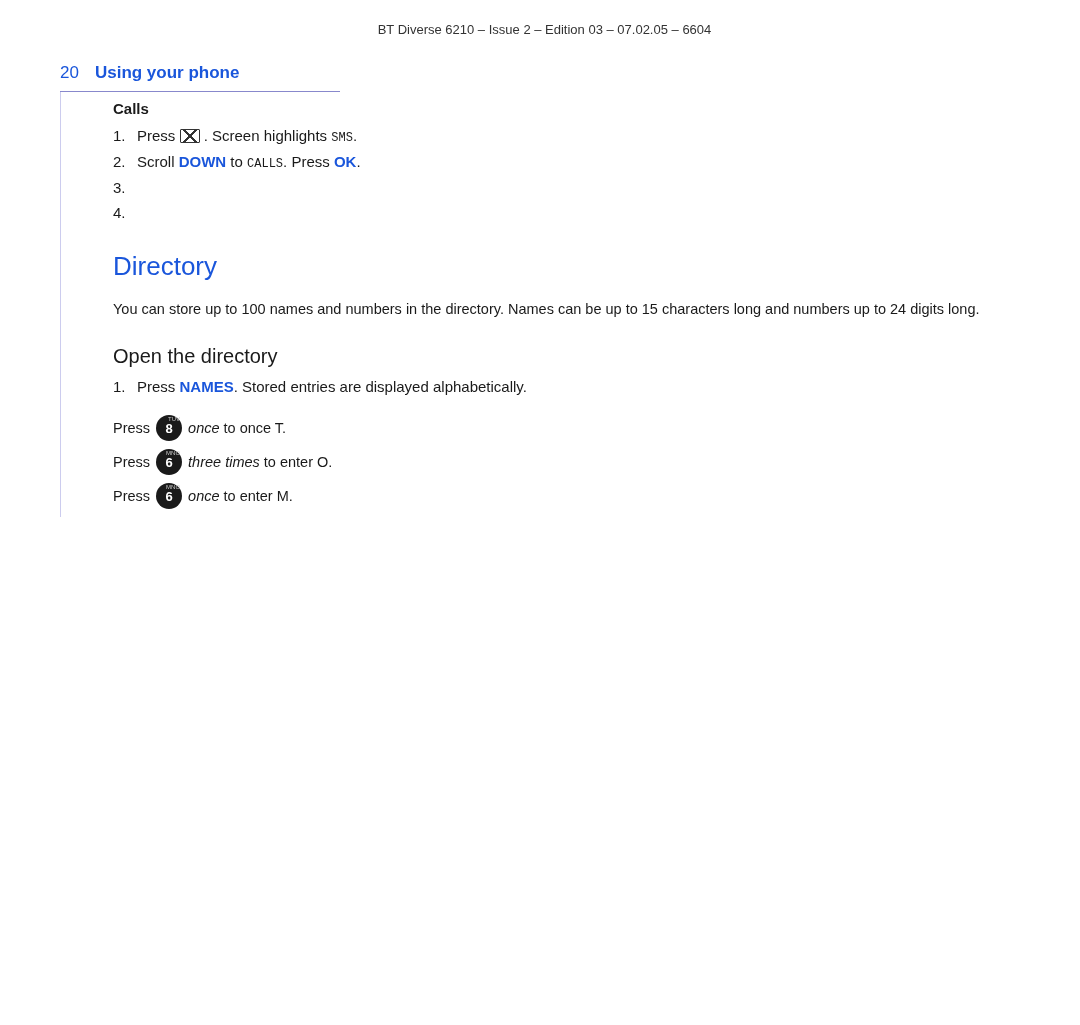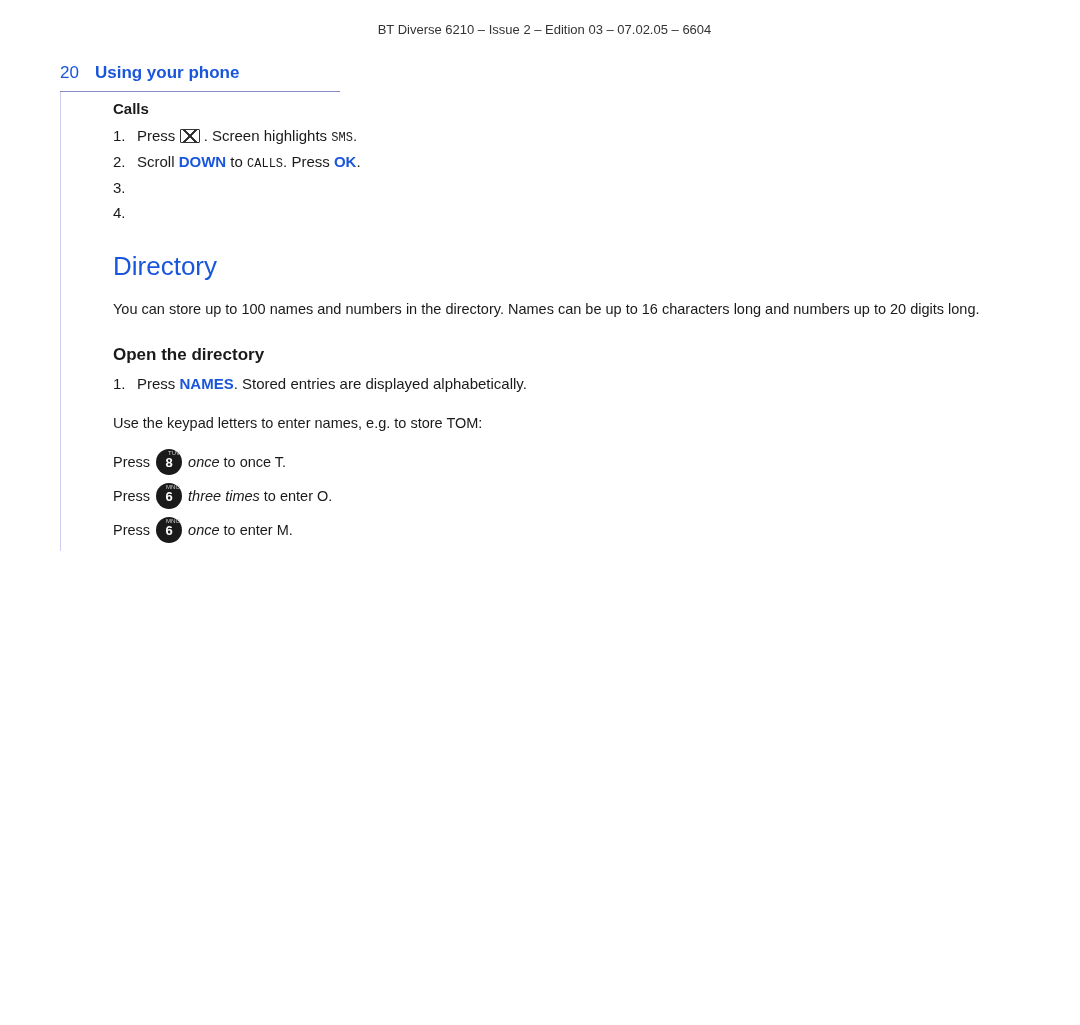--- a/index.html
+++ b/index.html
@@ -128,22 +128,22 @@
     }
 
     .directory-desc {
       font-size: 14.5px;
       line-height: 1.6;
       margin-bottom: 24px;
       color: #1a1a1a;
     }
 
     .sub-heading {
-      font-weight: bold;
-      font-size: 17px;
+      font-weight: normal;
+      font-size: 20px;
       margin-bottom: 10px;
     }
 
     .key-badge {
       display: inline-flex;
       align-items: center;
       justify-content: center;
       width: 26px;
       height: 26px;
       background: #1a1a1a;
@@ -234,34 +234,33 @@
 
         <li>
           <span class="list-num">4.</span>
         </li>
       </ol>
     </div>
 
     <div class="directory-section">
       <div class="directory-title">Directory</div>
 
-      <p class="directory-desc">You can store up to 100 names and numbers in the directory. Names can be up to 16 characters long and numbers up to 20 digits long.</p>
+      <p class="directory-desc">You can store up to 100 names and numbers in the directory. Names can be up to 15 characters long and numbers up to 24 digits long.</p>
 
       <div class="sub-heading">Open the directory</div>
       <ol class="numbered-list">
         <li>
           <span class="list-num">1.</span>
           <span>
             Press <span class="blue-bold">NAMES</span>. Stored entries are displayed alphabetically.
           </span>
         </li>
       </ol>
 
       <div class="entering-names-section" style="margin-top:20px;">
-        <p class="entering-desc">Use the keypad letters to enter names, e.g. to store TOM:</p>
 
         <div class="press-line">
           <span>Press</span>
           <span class="key-badge">
             <span class="superscript">TUV</span>
             8
           </span>
           <span class="italic-text">once</span>
           <span>to once T.</span>
         </div>

